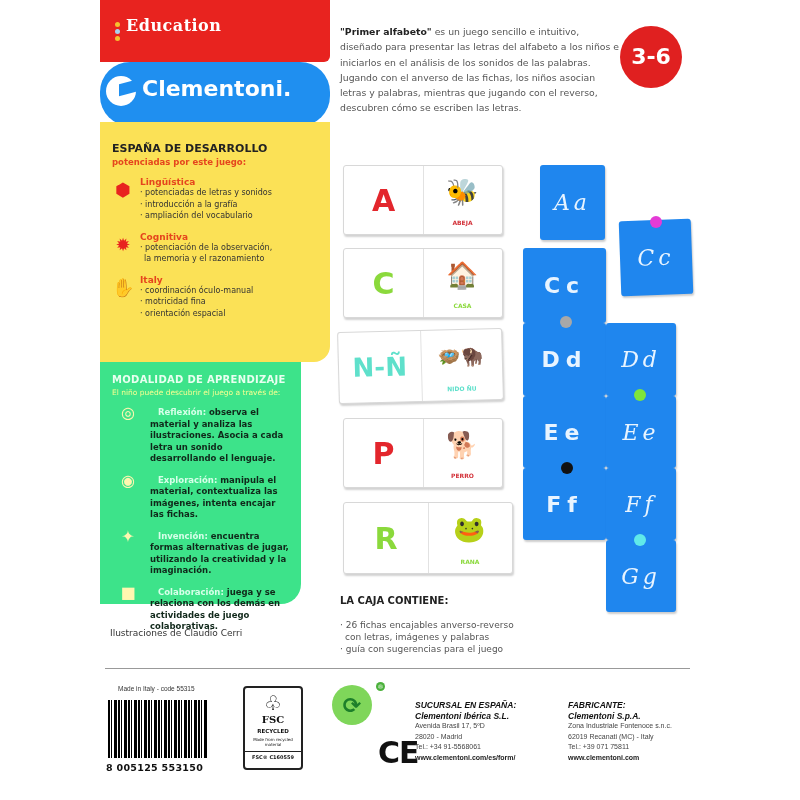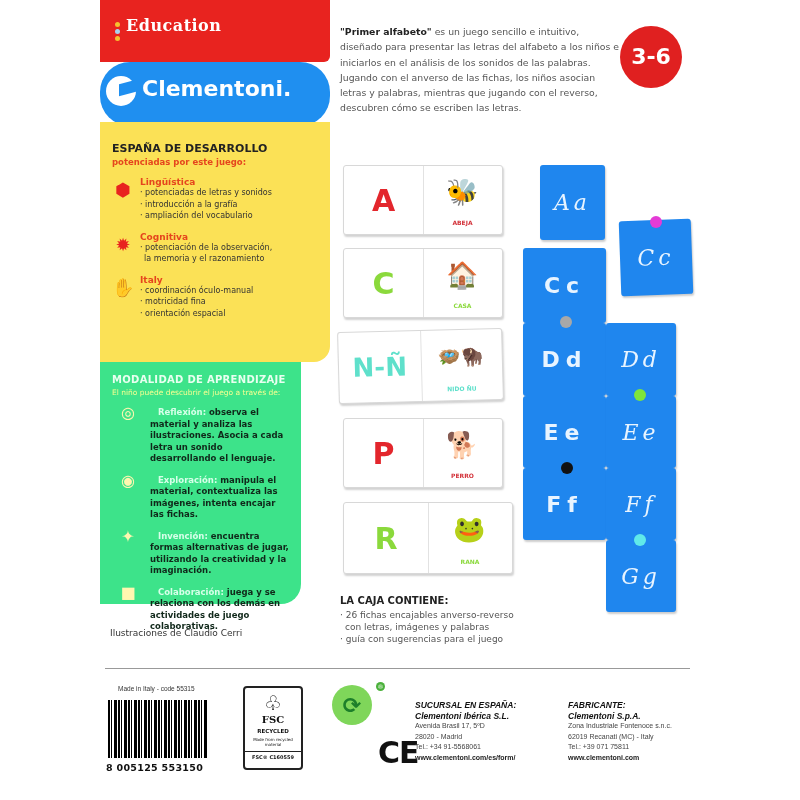--- a/index.html
+++ b/index.html
@@ -40,21 +40,21 @@
   .tile .split { position: absolute; left: 50%; top: 0; height: 100%; border-left: 1px solid #e2e2e2; }
   .tile .pic { position: absolute; left: 55%; width: 40%; top: 8px; height: 36px; display: flex; align-items: center; justify-content: center; font-size: 26px; }
   .tile .word { position: absolute; left: 50%; width: 50%; bottom: 8px; text-align: center; font-size: 6px; font-weight: bold; }
 
   .blue { position: absolute; background: #1f86ee; border-radius: 3px; box-shadow: 1px 2px 2px rgba(0,0,0,0.2); color: #e8f4ff; display: flex; align-items: center; justify-content: center; }
   .blue .print { font-size: 22px; letter-spacing: 6px; font-weight: bold; }
   .blue .cursive { font-family: "DejaVu Serif", serif; font-style: italic; font-size: 22px; letter-spacing: 4px; font-weight: normal; }
   .dot { position: absolute; width: 12px; height: 12px; border-radius: 50%; }
 
   .box { position: absolute; left: 340px; top: 595px; width: 230px; font-size: 9px; color: #555; line-height: 12px; }
-  .box .t { font-weight: bold; color: #222; font-size: 10px; margin-bottom: 2px; }
+  .box .t { font-weight: bold; color: #222; font-size: 10px; margin-bottom: 12px; }
 
   .rule { position: absolute; left: 105px; top: 668px; width: 585px; border-top: 1px solid #999; }
 
   .made { position: absolute; left: 118px; top: 685px; font-size: 6.5px; color: #333; font-family: "Liberation Sans Narrow", "Liberation Sans", sans-serif; }
   .barcode { position: absolute; left: 108px; top: 700px; width: 100px; height: 58px; background: repeating-linear-gradient(90deg, #000 0 2px, #fff 2px 3px, #000 3px 4px, #fff 4px 6px, #000 6px 9px, #fff 9px 10px); }
   .barnum { position: absolute; left: 106px; top: 762px; font-size: 9.5px; font-weight: bold; color: #111; letter-spacing: 0.3px; }
 
   .fsc { position: absolute; left: 243px; top: 686px; width: 60px; height: 84px; border: 2px solid #222; border-radius: 4px; text-align: center; font-size: 5px; color: #111; padding-top: 4px; }
   .fsc .tree { font-size: 20px; line-height: 22px; }
   .fsc .fscw { font-family: "DejaVu Serif", serif; font-weight: bold; font-size: 10px; }

